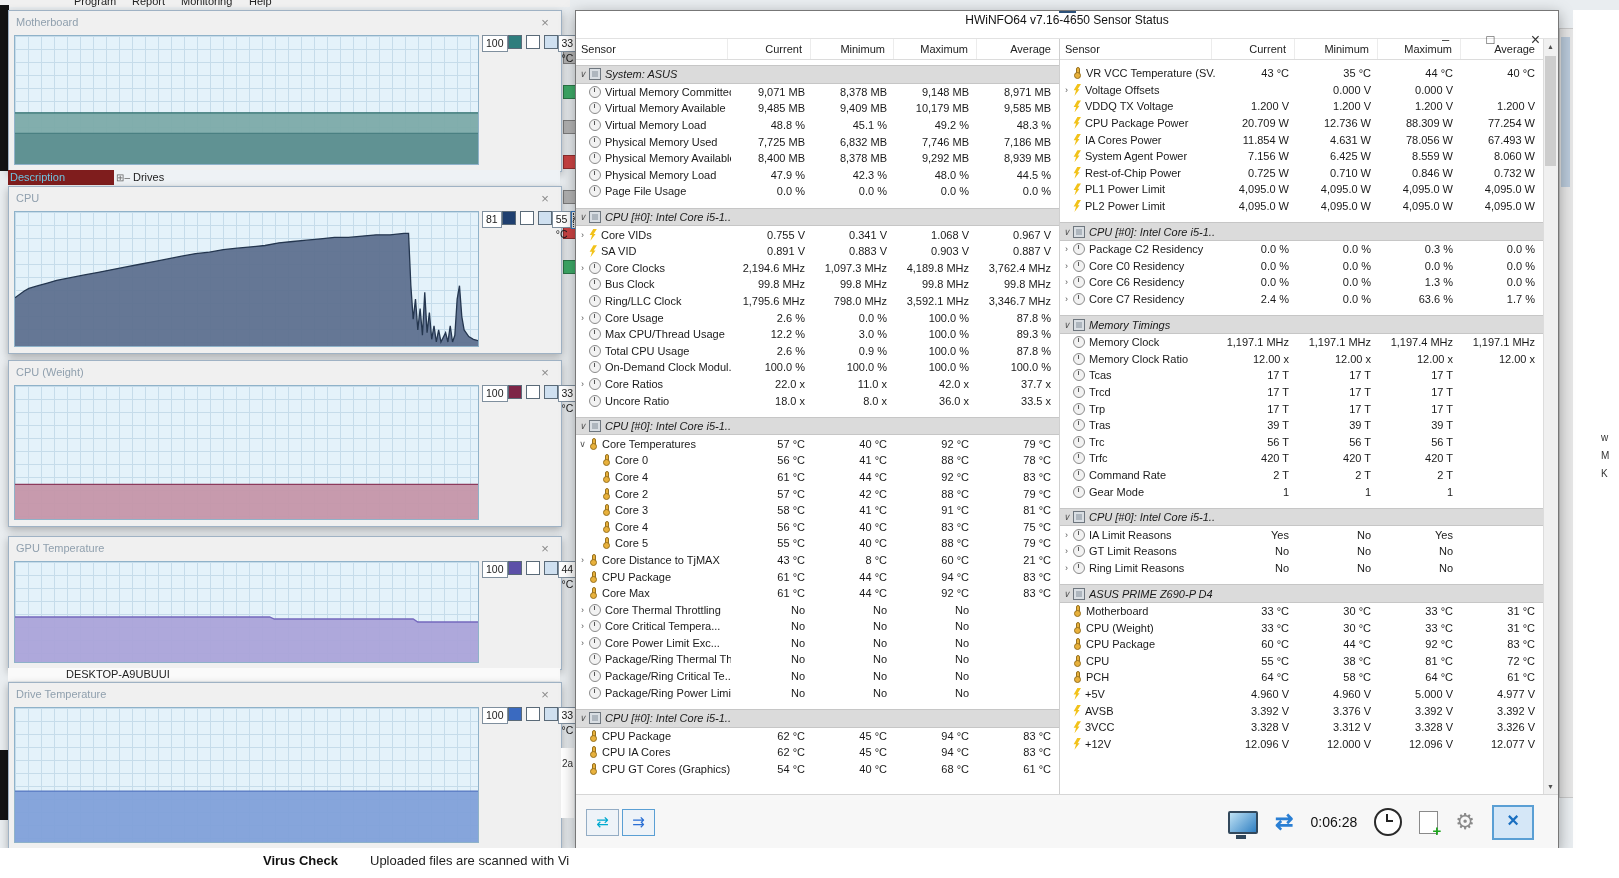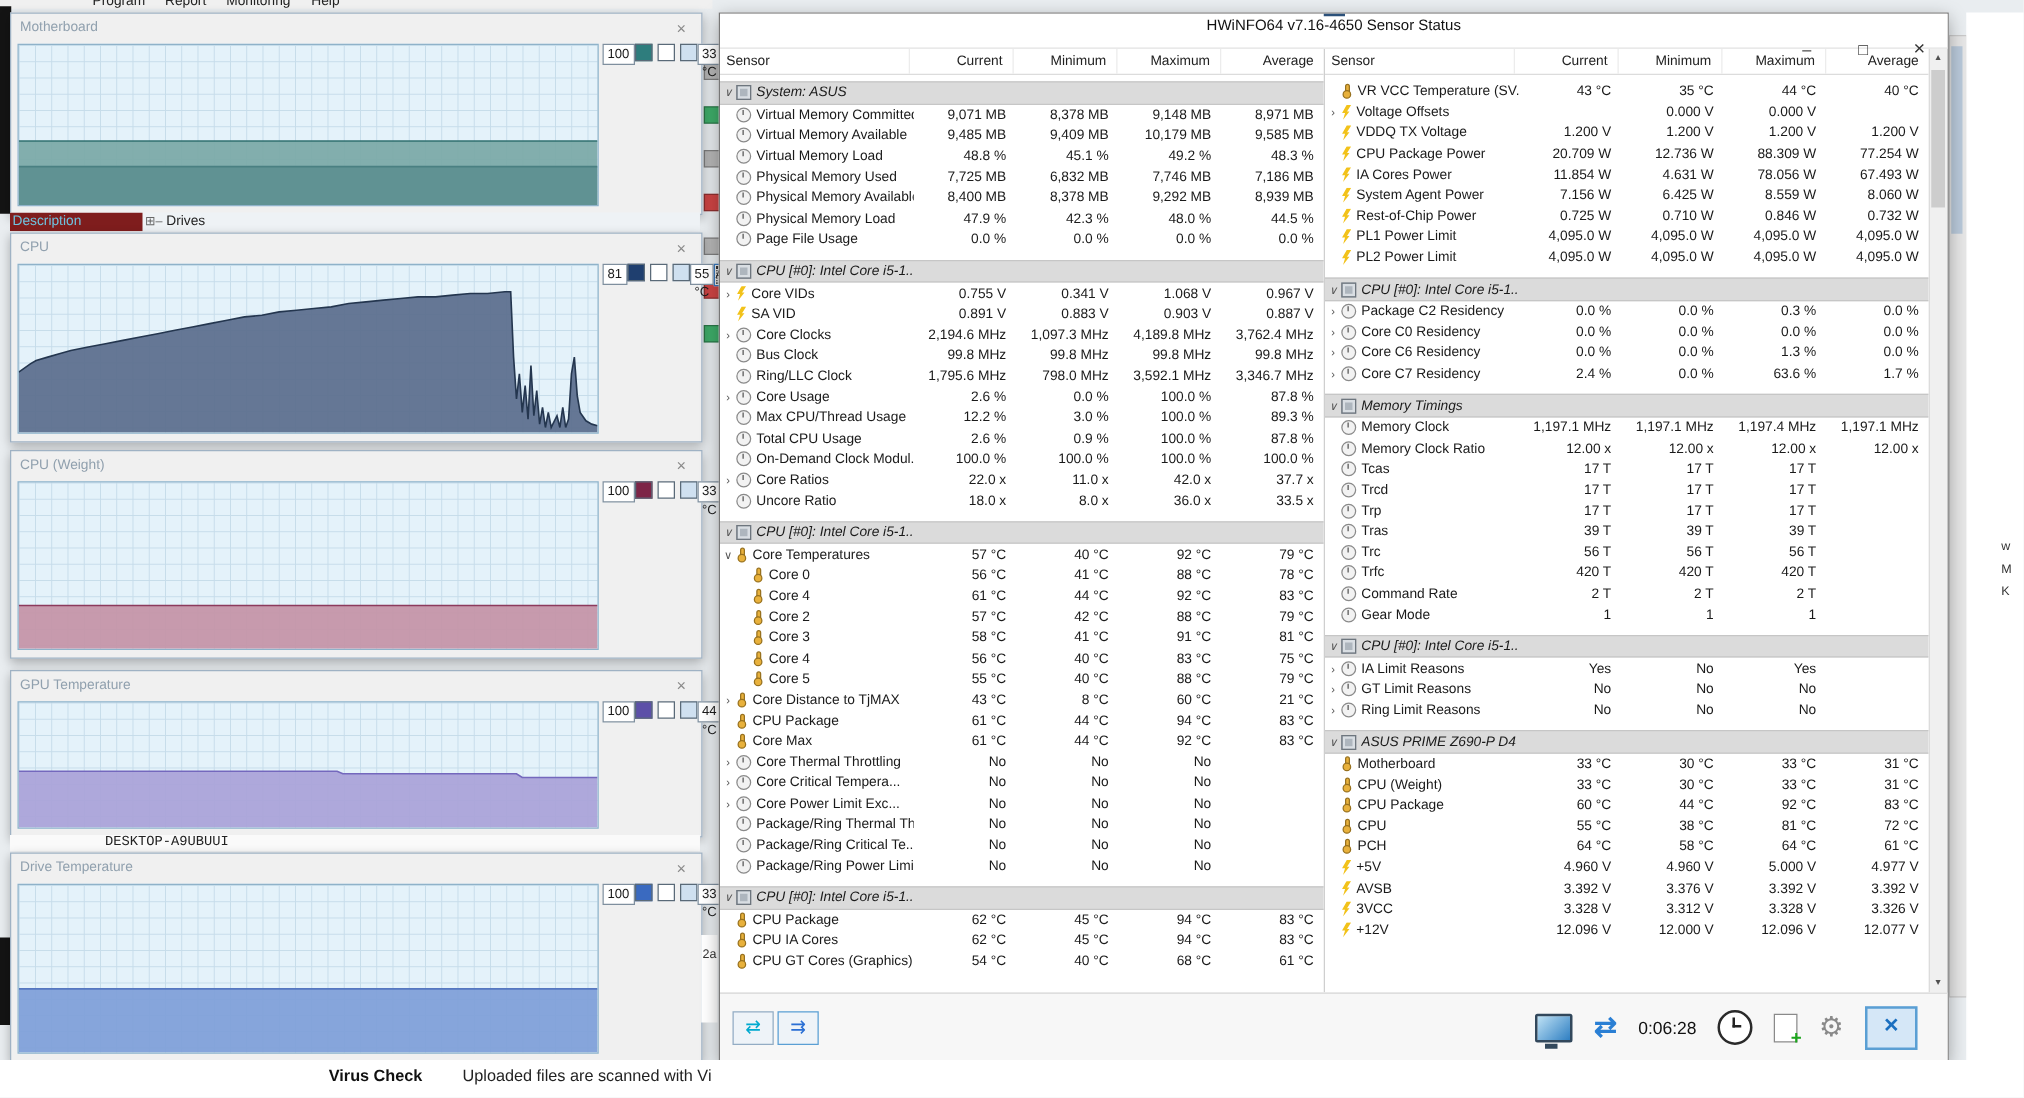--- a/index.html
+++ b/index.html
@@ -36,21 +36,21 @@
   .btnrow{display:flex;gap:3px;}
   .sbtn{flex:1;height:16px;border:1px solid #8aa0b4;background:#e9e9e9;font-size:9px;text-align:center;line-height:14px;color:#222;}
   .sbtn.focus{outline:1px dotted #333;outline-offset:-3px;border-color:#3a7abf;}
 
   
   .desc-strip{position:absolute;left:8px;top:170px;width:552px;height:15px;background:#eef2f5;font-size:11px;overflow:hidden;}
   .desc-dark{position:absolute;left:0;top:0;width:104px;height:15px;background:#7f1d1d;color:#6fc3df;padding-left:2px;line-height:14px;}
   .drives-item{position:absolute;left:108px;top:0;color:#222;line-height:14px;}
   .drives-item .tree{color:#666;font-size:10px;}
   .desktopname{position:absolute;left:8px;top:668px;width:552px;height:13px;background:#fafafa;font-size:11px;color:#222;}
-  .desktopname span{position:absolute;left:76px;top:0;font-family:Liberation Mono, monospace;}
+  .desktopname span{position:absolute;left:58px;top:0;}
   .frag2a{position:absolute;left:561px;top:748px;width:13px;height:70px;background:#fff;font-size:10px;color:#333;}
   .bottomstrip{position:absolute;left:0;top:848px;width:1619px;height:30px;background:#ffffff;font-size:13px;}
   .bottomstrip .vc{position:absolute;left:263px;top:5px;font-weight:bold;color:#111;}
   .bottomstrip .vt{position:absolute;left:370px;top:5px;color:#222;}
 
   
   .mwin{position:absolute;left:575px;top:10px;width:982px;height:838px;background:#fff;
         border:1px solid #777;box-shadow:0 4px 14px rgba(0,0,0,.35);display:flex;flex-direction:column;}
   .mtitle{height:27px;display:flex;align-items:center;background:#fff;border-bottom:1px solid #e2e2e2;flex-direction:column;}
   .appicon{width:15px;height:15px;margin:0 7px 0 8px;background:linear-gradient(135deg,#7fb3dc,#3a6fa8);

